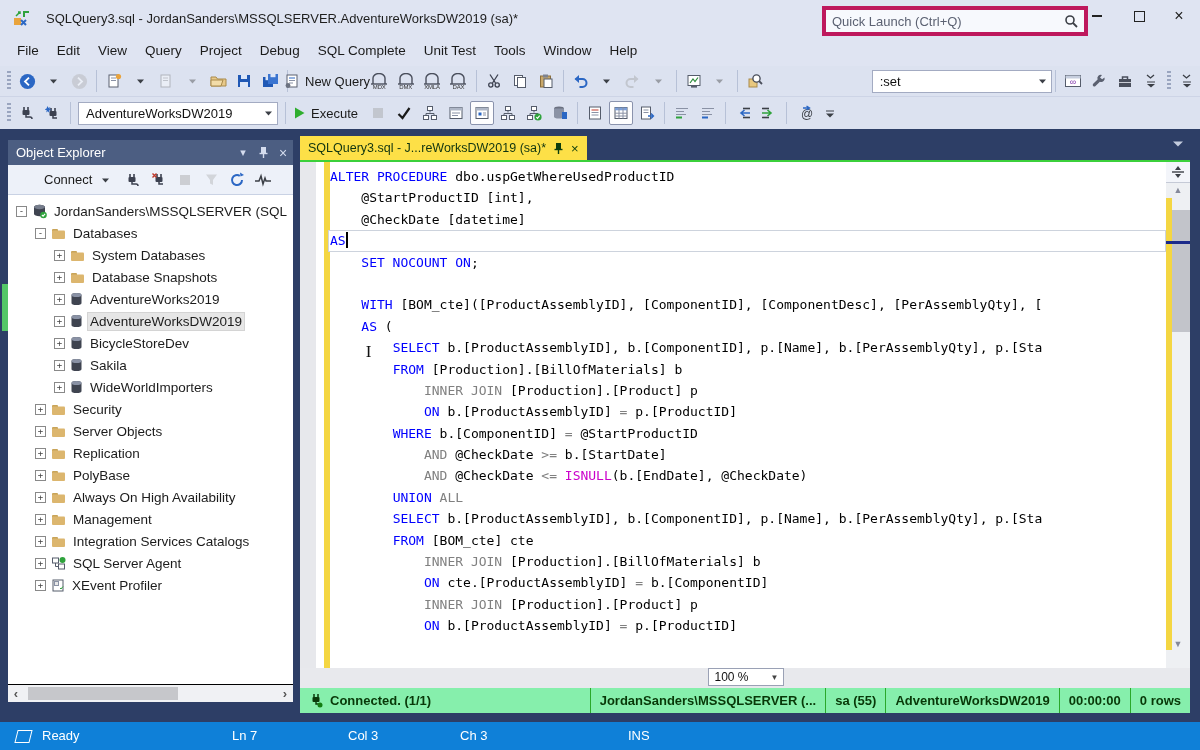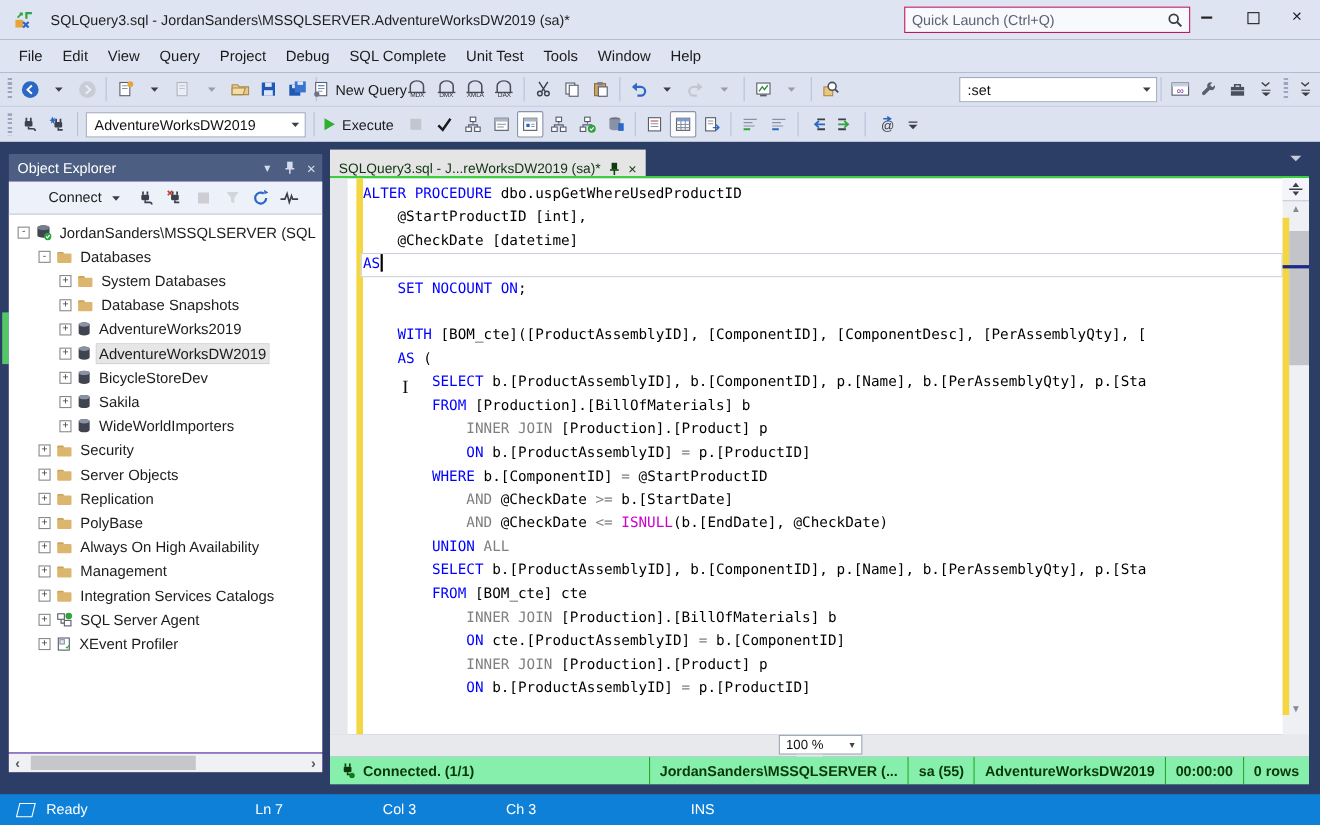--- a/index.html
+++ b/index.html
@@ -2,21 +2,21 @@
 <html><head>
 <meta charset="utf-8">
 <style>
   html,body{margin:0;padding:0;background:#444;}
   #app{position:relative;width:1200px;height:750px;background:#2d3e66;overflow:hidden;
        font-family:"Liberation Sans",sans-serif;-webkit-font-smoothing:antialiased;cursor:default;}
   
   #titlebar{position:absolute;left:0;top:0;width:1200px;height:36px;background:#dfe4f2;display:flex;align-items:center;}
   #appicon{margin-left:12px;width:20px;height:20px;flex:0 0 auto;}
   #wintitle{margin-left:14px;font-size:13px;color:#1e1e1e;white-space:nowrap;}
-  #quicklaunch{position:absolute;left:822px;top:6px;width:246px;height:22px;background:#f7f9fd;border:1px solid #be185d;
+  #quicklaunch{position:absolute;left:822px;top:6px;width:246px;height:22px;background:#f7f9fd;border:4px solid #be185d;
        display:flex;align-items:center;justify-content:space-between;padding:0 6px;}
   #quicklaunch .ph{font-size:13px;color:#5c6273;}
   .winbtn{position:absolute;top:0;width:38px;height:32px;display:flex;align-items:center;justify-content:center;color:#222;}
   #btn-min{left:1078px}#btn-max{left:1120px}#btn-close{left:1160px;font-size:16px}
   #btn-min i{display:block;width:10px;height:2px;background:#222}
   #btn-max i{display:block;width:9px;height:9px;border:1.5px solid #222}
   
   #menubar{position:absolute;left:0;top:36px;width:1200px;height:30px;background:#dfe4f2;display:flex;align-items:center;padding-left:8px;box-sizing:border-box;}
   .mi{padding:0 9px;font-size:13.5px;line-height:30px;color:#1b1b1b;white-space:nowrap;}
   
@@ -33,38 +33,38 @@
   .combo .cv{flex:1;font-size:13px;color:#111;padding-left:7px;white-space:nowrap;overflow:hidden;}
   .combo .cc{width:17px;display:flex;align-items:center;justify-content:center;}
   .qcube{display:inline-flex;flex-direction:column;align-items:center;width:27px;}
   .qcube .sub{font-size:6px;color:#333;line-height:5px;letter-spacing:-.2px;}
   [data-name="set-combo"]{margin-left:104px;}
   .pushright{margin-left:auto;}
   
   #workspace{position:absolute;left:0;top:129px;width:1200px;height:593px;background:#2d3e66;}
   #green-artifact{position:absolute;left:2px;top:155px;width:7px;height:47px;background:#53c767;}
   
-  #oe{position:absolute;left:8px;top:11px;width:285px;height:562px;background:#4c1d95;}
+  #oe{position:absolute;left:8px;top:11px;width:285px;height:562px;background:#000000;}
   #oe-header{position:absolute;left:0;top:0;right:0;height:25px;background:#4c5e82;display:flex;align-items:center;}
   #oe-header .t{font-size:13px;color:#fff;margin-left:8px;flex:1;}
   .hico{width:20px;height:20px;display:flex;align-items:center;justify-content:center;color:#d4dcee;font-size:11px;}
   #oe-toolbar{position:absolute;left:0;top:25px;right:0;height:30px;background:#edf1f9;border-bottom:1px solid #c9d2e4;display:flex;align-items:center;padding-left:6px;box-sizing:border-box;}
   #oe-toolbar .blab{font-size:13px;color:#1b1b1b;}
   #oe-tree{position:absolute;left:0;top:55px;right:0;bottom:18px;background:#fff;overflow:hidden;padding-top:5px;}
   .trow{display:flex;align-items:center;height:22px;gap:5px;white-space:nowrap;}
   .trow .lbl{font-size:13.5px;color:#1c1c1c;padding:1px 2px;}
   .trow.sel .lbl{background:#e6e6e6;outline:1px solid #d4d4d4;}
   .exp{width:9px;height:9px;border:1px solid #898989;background:#fff;color:#444;font-size:9px;line-height:8px;text-align:center;flex:0 0 auto;font-family:"DejaVu Sans Mono",monospace;}
   #oe-hscroll{position:absolute;left:0;bottom:0;right:0;height:17px;background:#f0f1f4;display:flex;align-items:center;}
   .sarr{width:16px;text-align:center;color:#555;font-size:13px;font-weight:bold;}
   #oe-thumb{position:absolute;left:20px;top:2px;width:150px;height:13px;background:#c6c7cb;}
   
   #editor{position:absolute;left:300px;top:7px;width:890px;height:577px;}
   #tabstrip{position:absolute;left:0;top:0;right:0;height:24px;border-bottom:2px solid #3bd03b;background:transparent;display:flex;}
-  #doc-tab{height:24px;background:#e5e5e5;display:flex;align-items:flex-end;padding:0 8px;gap:7px;}
+  #doc-tab{height:24px;background:#fde047;display:flex;align-items:center;padding:0 8px;gap:7px;}
   #doc-tab .t{font-size:12.5px;color:#103410;white-space:nowrap;}
   #doc-chevron{position:absolute;right:6px;top:4px;}
   #ebody{position:absolute;left:0;top:26px;right:0;height:506px;background:#fff;overflow:hidden;}
   #indmargin{position:absolute;left:0;top:0;bottom:0;width:16px;background:#e7e8ec;}
   #chbar{position:absolute;left:24px;top:0;bottom:0;width:6px;background:#f4d642;}
   #codelines{position:absolute;left:30px;top:4px;right:24px;bottom:0;font-family:"DejaVu Sans Mono",monospace;font-size:13px;overflow:hidden;}
   .cl{height:21.4px;line-height:21.4px;white-space:pre;}
   .tk-k{color:#0000ff}.tk-g{color:#808080}.tk-m{color:#cb00cb}.tk-c{color:#007f00}.tk-d{color:#000}
   #curline{position:absolute;left:28px;right:24px;top:68px;height:22px;border:1px solid #cdd3dd;background:#fff;box-sizing:border-box;}
   .caret{display:inline-block;width:2px;height:16px;background:#000;vertical-align:-3px;}

